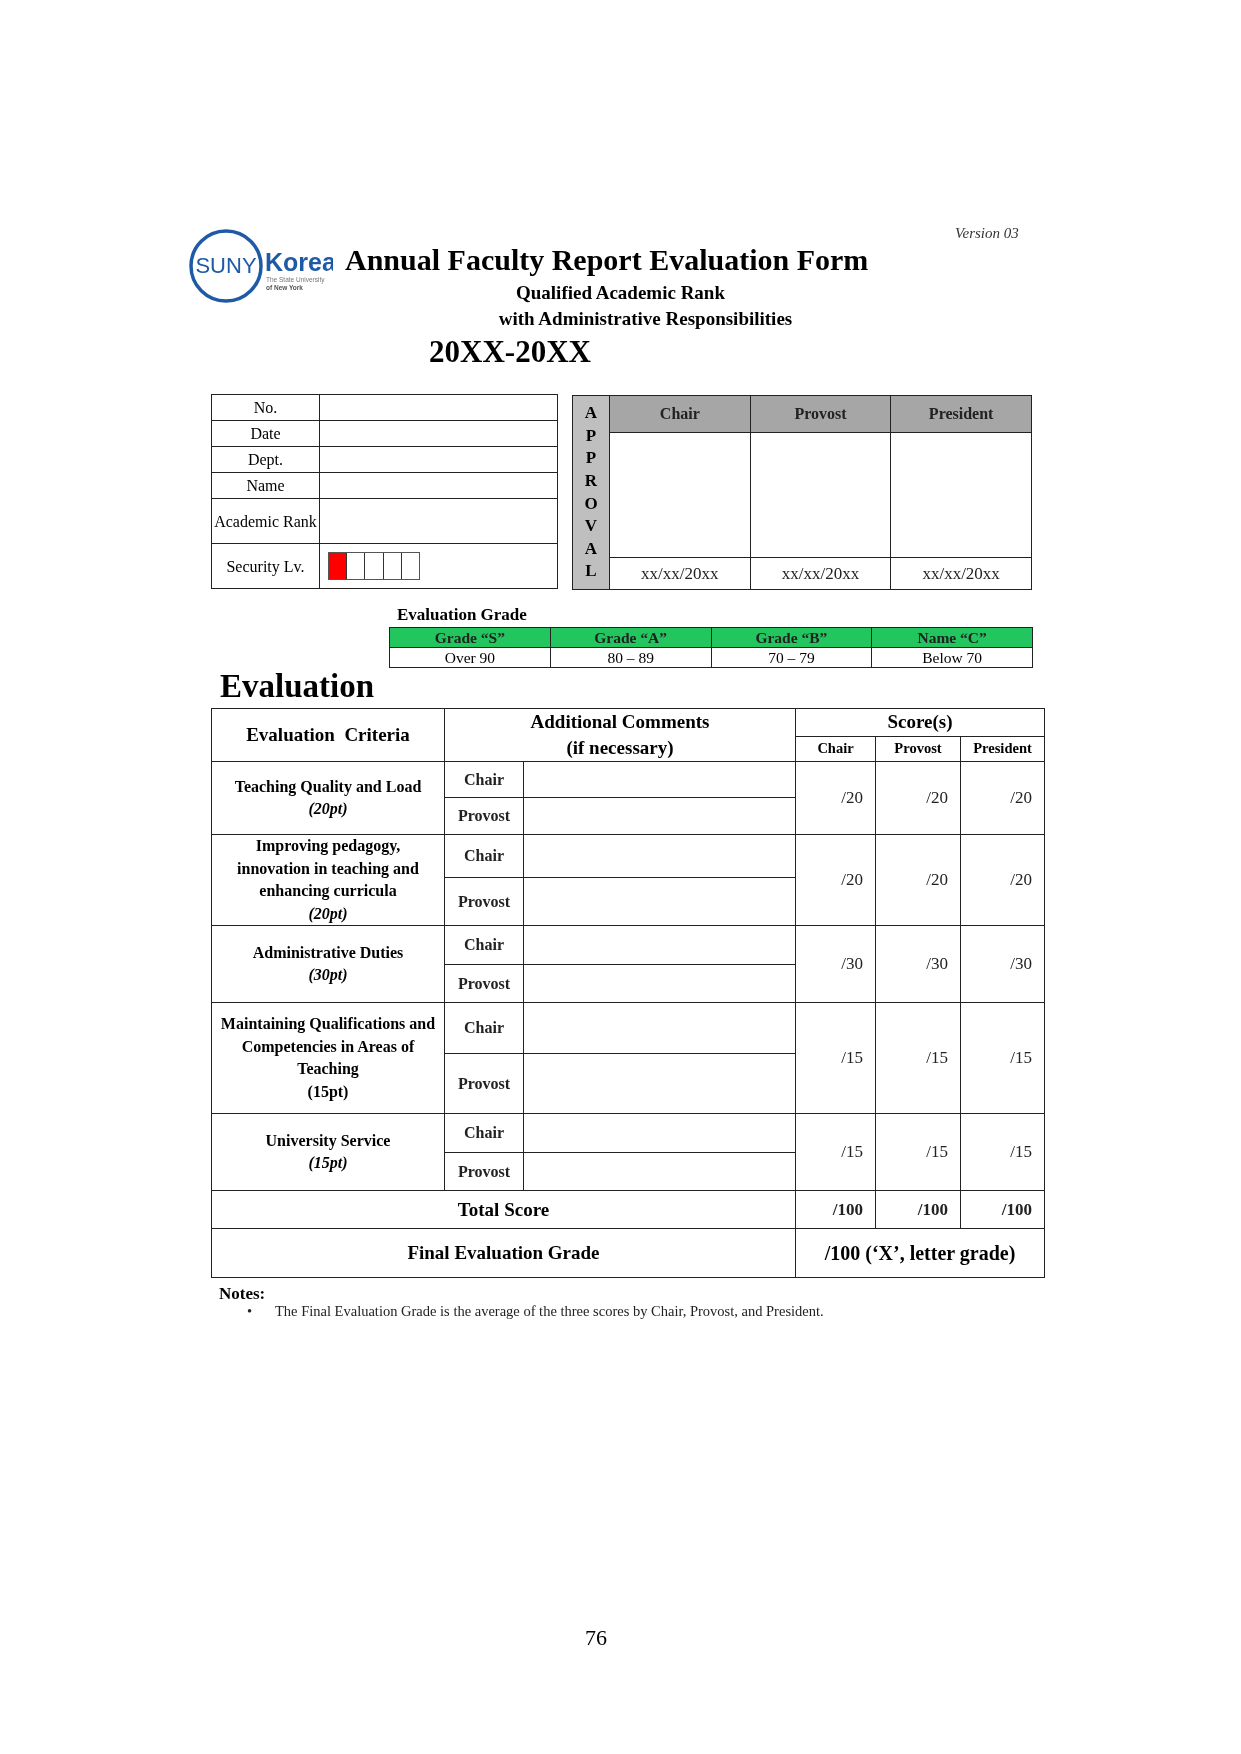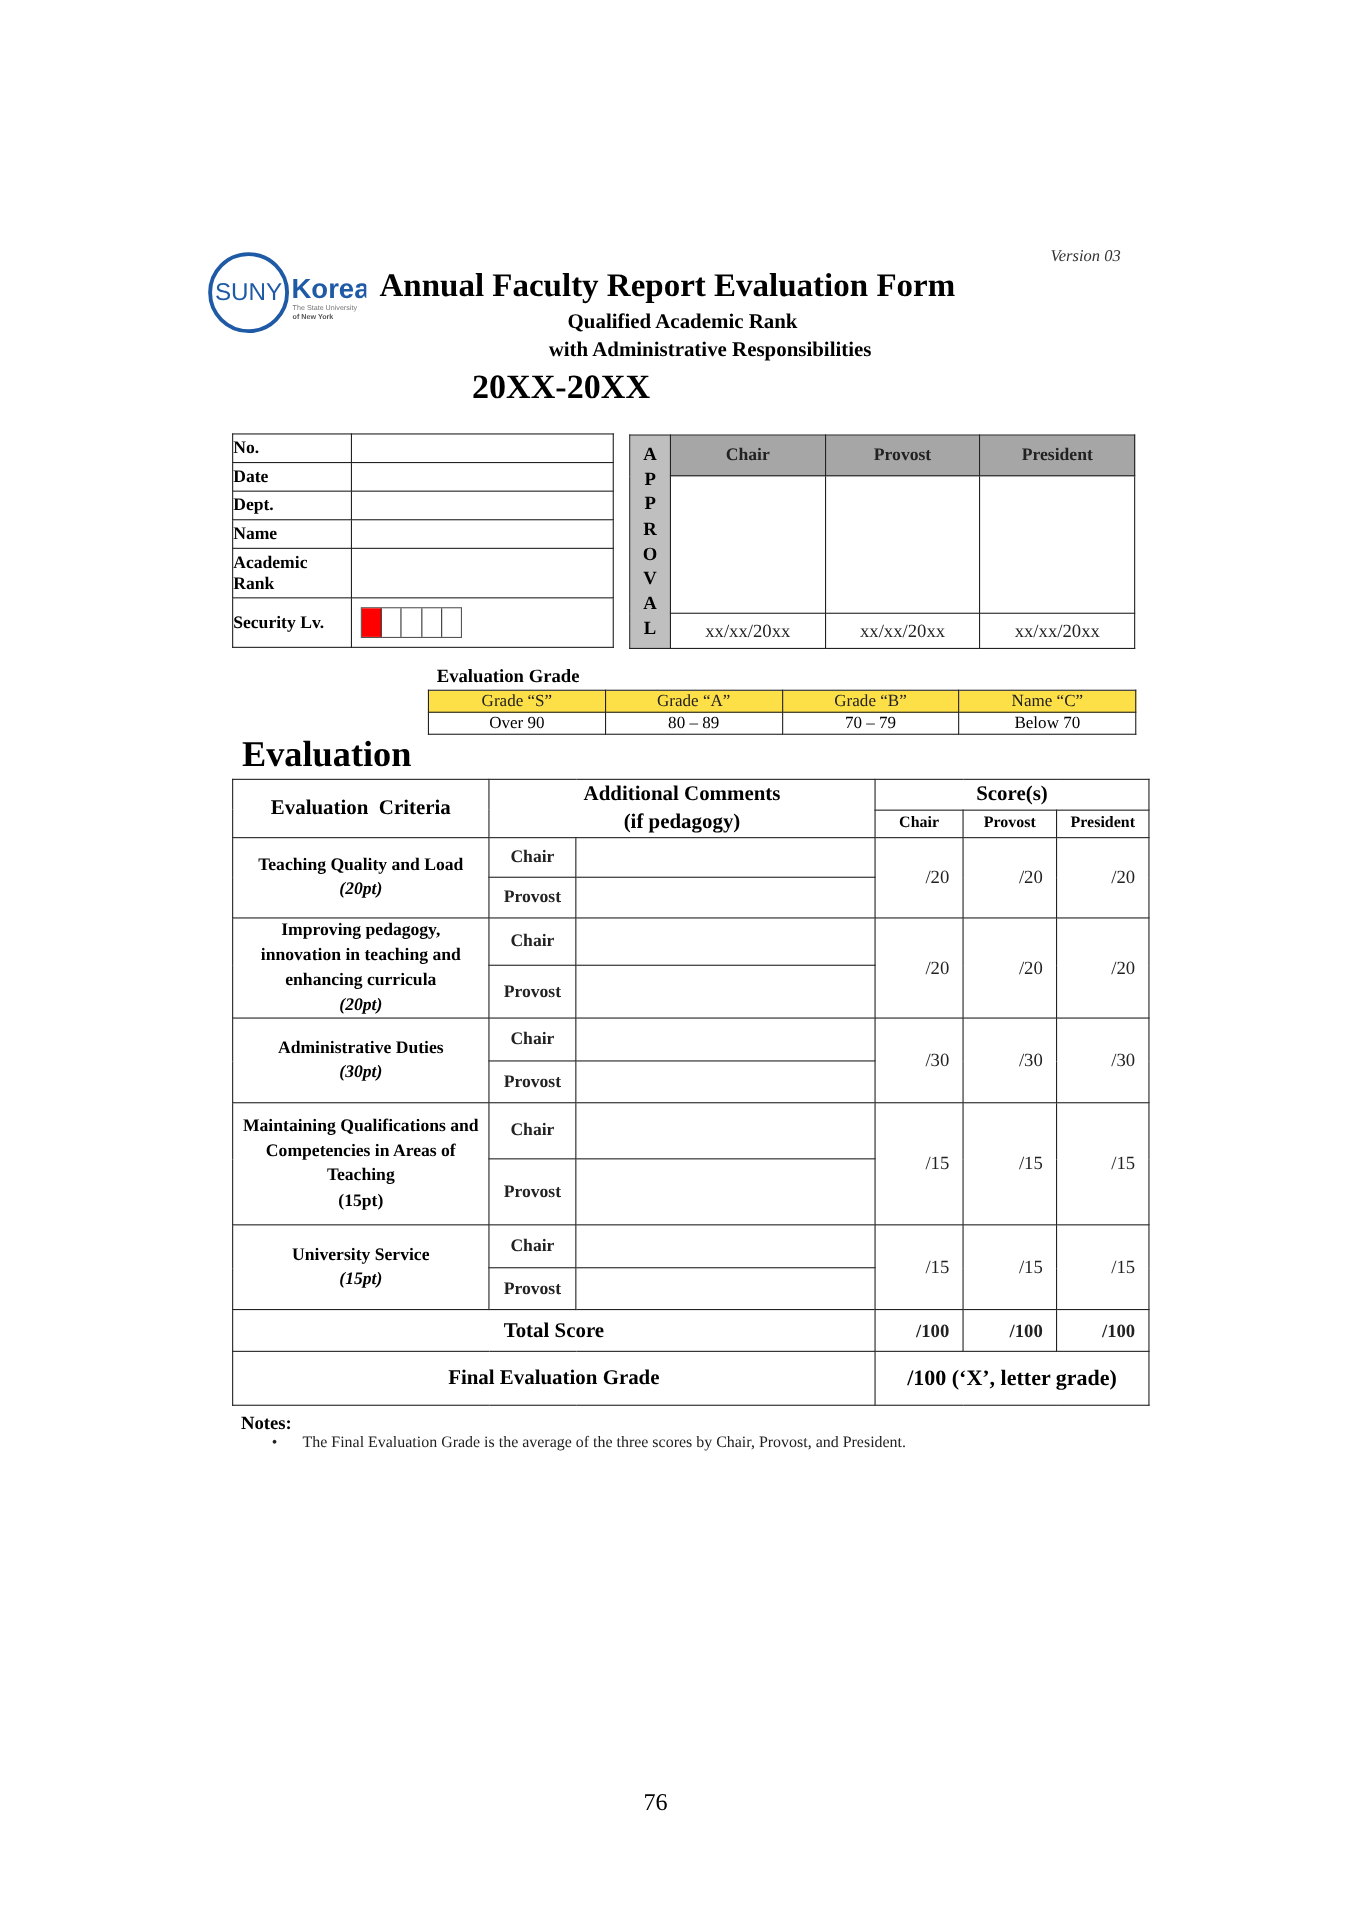--- a/index.html
+++ b/index.html
@@ -14,40 +14,40 @@
   #version { left:955px; top:225px; font-size:15px; font-style:italic; color:#333; }
   #logo { left:188px; top:228px; width:145px; height:76px; }
   #title { left:345px; top:243px; font-size:30px; font-weight:bold; white-space:nowrap; }
   #sub1 { left:0; width:1241px; top:282px; font-size:19px; font-weight:bold; text-align:center; }
   #sub2 { left:0; width:1241px; top:308px; font-size:19px; font-weight:bold; text-align:center;padding-left:25px; }
   #yearr { left:0; width:1020px; top:334px; font-size:31px; font-weight:bold; text-align:center; }
 
   
   #info { left:211px; top:394px; width:347px; }
   #info td { font-size:16px; }
-  #info td.lbl { width:107px; font-weight:bold; line-height:19px; }
+  #info td.lbl { width:107px; font-weight:normal; text-align:center; line-height:19px; }
   #info tr.r1 td { height:25px; }
   #info tr.r2 td { height:44px; }
   .sec-boxes { display:flex; margin-left:8px; border:1.5px solid #555; width:90px; height:26px; }
   .sec-box { flex:1; border-right:1.5px solid #333; }
   .sec-box:last-child { border-right:none; }
   .sec-box.on { background:#ff0000; }
 
   
   #appr { left:572px; top:395px; width:460px; }
   #appr td.vert { width:36px; background:#bfbfbf; font-weight:bold; font-size:17px; text-align:center; line-height:22.6px; vertical-align:middle; }
   #appr td.hd { background:#a6a6a6; font-weight:bold; font-size:16px; text-align:center; height:36px; color:#222; }
   #appr td.sig { height:124px; }
   #appr td.dt { height:31px; font-size:17px; text-align:center; color:#222; }
 
   
   #gradecap { left:397px; top:605px; font-size:17px; font-weight:bold; }
   #grade { left:389px; top:627px; width:644px; }
   #grade td { height:19px; font-size:15.5px; text-align:center; line-height:18px; }
-  #grade td.hd { background:#fde047; font-weight:normal; color:#222; }
+  #grade td.hd { background:#22c55e; font-weight:bold; color:#222; }
 
   
   #evalh { left:220px; top:668px; font-size:33px; font-weight:bold; }
 
   
   #main { left:211px; top:708px; width:833px; }
   #main td { font-size:16px; }
   #main .crit { width:233px; font-weight:bold; text-align:center; line-height:22.5px; }
   #main .role { width:79px; font-weight:bold; text-align:center; color:#222; }
   #main .cmt { width:272px; }
@@ -179,21 +179,21 @@
       <col style="width:272px">
     <col style="width:80px">
       <col style="width:85px">
       <col style="width:84px">
   </colgroup>
   <tbody>
       <tr>
     <td class="bighd" rowspan="2" style="white-space:pre;">Evaluation  Criteria</td>
     <td class="bighd" colspan="2" rowspan="2" style="line-height:26px;">
       <span>Additional Comments</span><br>
-      <span>(if pedagogy)</span>
+      <span>(if necessary)</span>
     </td>
     <td class="bighd" colspan="3" style="height:26px;">Score(s)</td>
   </tr>
   <tr>
     <td class="schd">Chair</td>
     <td class="schd">Provost</td>
     <td class="schd">President</td>
   </tr>
   </tbody>
     <tbody id="critBody">

